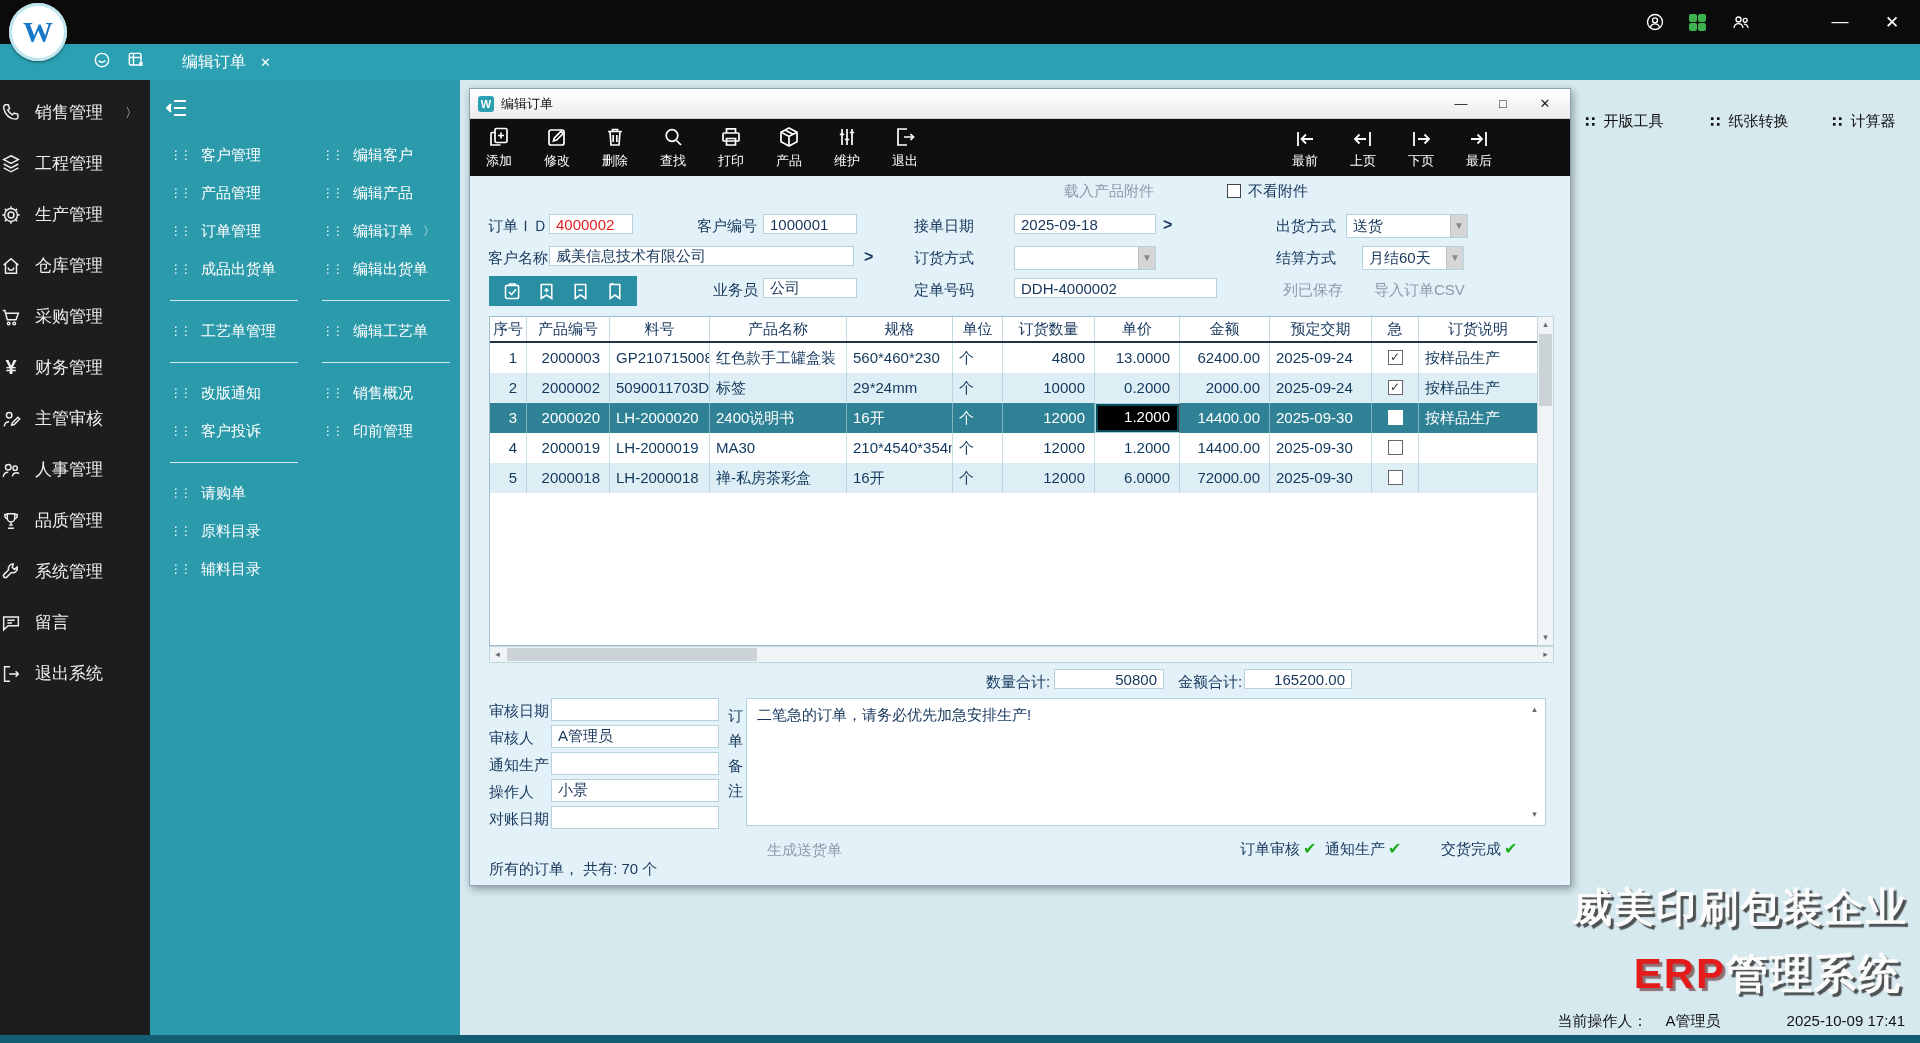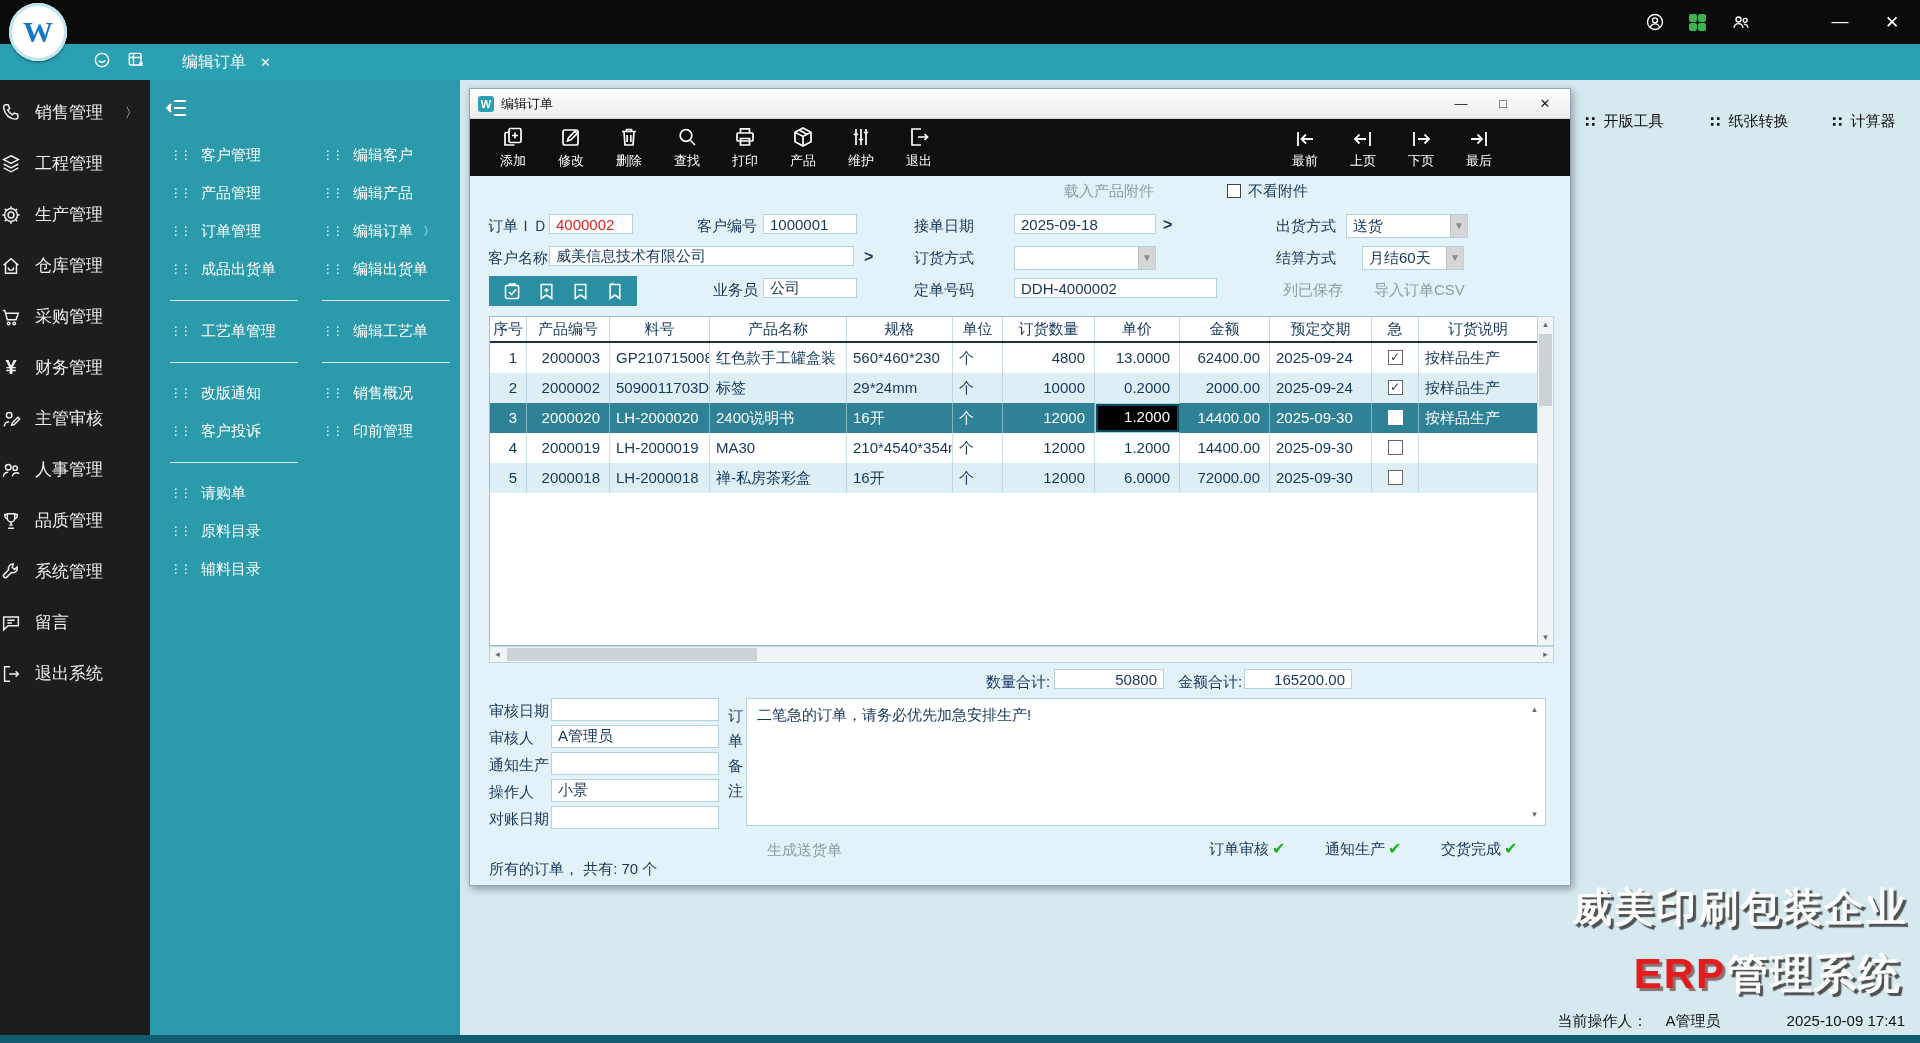--- a/index.html
+++ b/index.html
@@ -62,21 +62,21 @@
   .dlg-title { position:absolute; left:0; top:0; width:100%; height:30px;
     background:linear-gradient(#ffffff,#ececec); border-bottom:1px solid #cfcfcf;
     display:flex; align-items:center; padding-left:8px; }
   .dlg-title .wicon { width:16px; height:16px; border-radius:3px; background:#2aa0b2; color:#fff;
     font-size:11px; font-weight:bold; text-align:center; line-height:16px; margin-right:7px; }
   .dlg-title .ttl { font-size:13px; color:#111; }
   .wbtns { position:absolute; right:4px; top:1px; display:flex; }
   .wbtns span { width:42px; height:27px; text-align:center; line-height:27px; font-size:13px; color:#1a1a1a; }
 
   .dlg-toolbar { position:absolute; left:0; top:30px; width:100%; height:57px; background:#0f0f0f;
-    display:flex; align-items:center; padding-left:14px; }
+    display:flex; align-items:center; }
   .tbtn { width:58px; height:52px; display:flex; flex-direction:column; align-items:center; justify-content:center; gap:3px; color:#fff; }
   .tbtn .tl { font-size:13px; }
   .navbtn { position:absolute; top:4px; width:58px; height:52px; display:flex; flex-direction:column; align-items:center; justify-content:center; gap:3px; color:#fff; }
   .navbtn .tl { font-size:13px; }
 
   .dlg-body { position:absolute; left:0; top:87px; width:1100px; height:709px; }
   .lbl { position:absolute; font-size:15px; color:#16365c; white-space:nowrap; }
   .gray { color:#8d9ba6; }
   .inp { position:absolute; height:20px; background:#fff; border:1px solid #b6d2dc; color:#16365c;
     font-size:15px; padding:0 6px; font-family:inherit; }
@@ -662,20 +662,20 @@
     <input class="inp" style="left: 81px; top: 603px; width: 168px; height: 23px;" readonly="" value="小景">
     <span class="lbl" style="left:19px;top:634px">对账日期</span>
     <input class="inp" style="left: 81px; top: 630px; width: 168px; height: 23px;" readonly="" value="">
 
     <div class="vlabel">订单备注</div>
     <div class="remark">二笔急的订单，请务必优先加急安排生产!</div>
     <span class="sarr" style="left:1057px;top:526px">▴</span>
     <span class="sarr" style="left:1057px;top:631px">▾</span>
 
     <span class="lbl gray" style="left:297px;top:665px">生成送货单</span>
-    <span class="statelink" style="left:739px"><span>订单审核</span><span class="ck">✔</span></span>
+    <span class="statelink" style="left:770px"><span>订单审核</span><span class="ck">✔</span></span>
     <span class="statelink" style="left:855px"><span>通知生产</span><span class="ck">✔</span></span>
     <span class="statelink" style="left:971px"><span>交货完成</span><span class="ck">✔</span></span>
     <span class="lbl" style="left:19px;top:684px">所有的订单， 共有: 70 个</span>
   </div>
 </div>
 
 <div class="bottomstrip"></div>
 
 </body></html>

